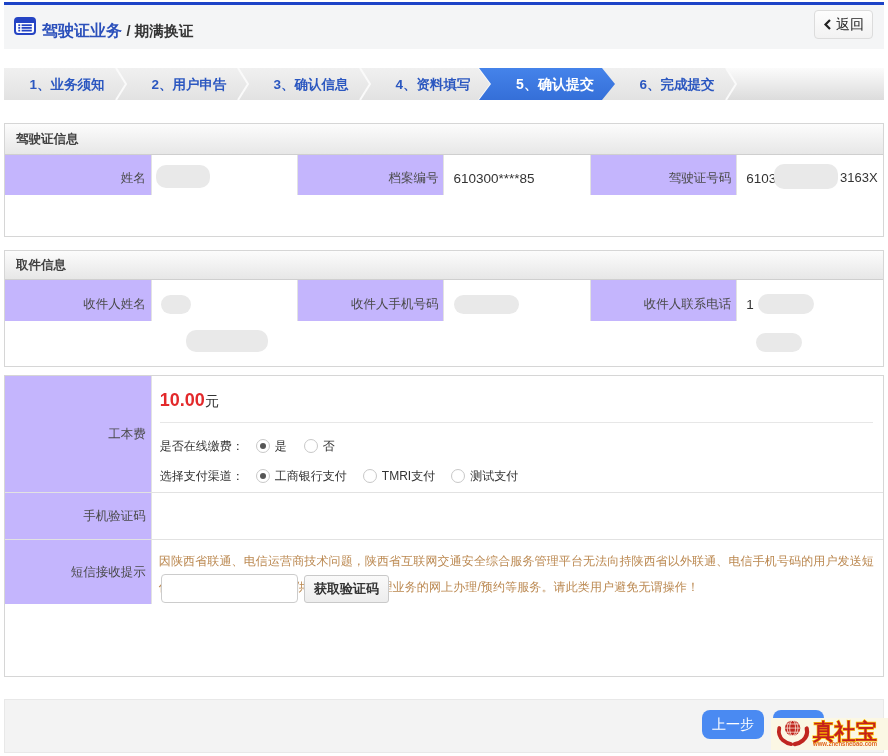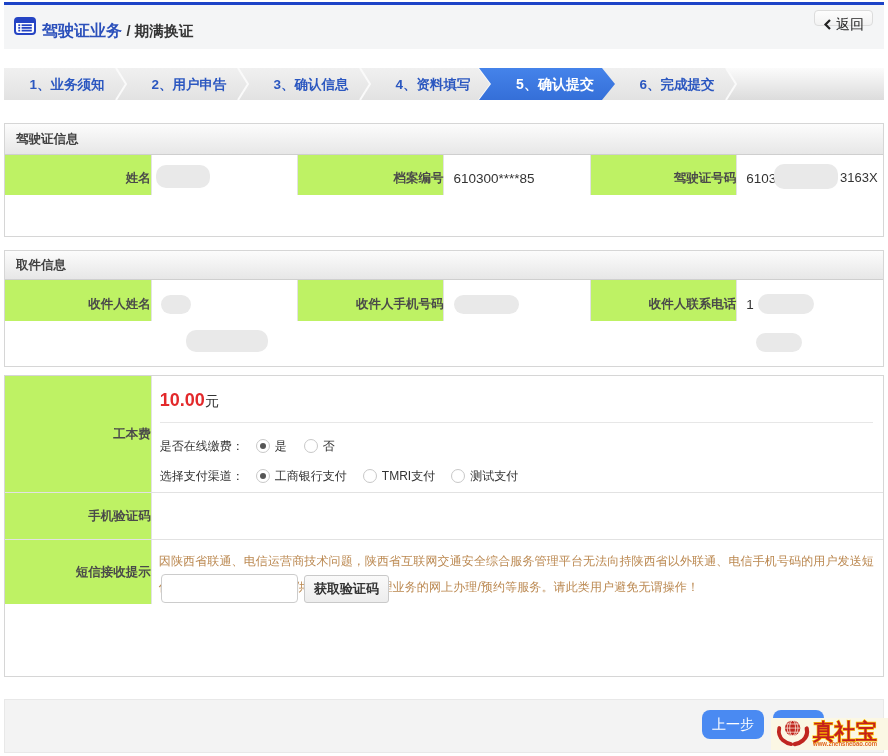--- a/index.html
+++ b/index.html
@@ -1,27 +1,27 @@
 <!DOCTYPE html>
 <html><head><meta charset="utf-8"><style>
 *{margin:0;padding:0;box-sizing:border-box}
 body{width:888px;height:756px;background:#fff;font-family:"Liberation Sans",sans-serif;position:relative;overflow:hidden}
 .abs{position:absolute}
 .topline{left:4px;top:2px;width:880px;height:3px;background:#1c43c7}
 .hdr{left:4px;top:5px;width:880px;height:44px;background:#f4f5f6}
 .hicon{left:14px;top:17px}
 .htitle{left:42px;top:21px;font-size:16px;font-weight:bold;color:#2b50bb}
 .hsub{color:#333;font-weight:bold;font-size:14.7px}
-.back{left:814px;top:10px;width:59px;height:16px;background:linear-gradient(#fdfdfd,#f2f2f2);border:1px solid #dcdcdc;border-radius:4px;font-size:14px;color:#222;text-align:center;line-height:27px}
+.back{left:814px;top:10px;width:59px;height:29px;background:linear-gradient(#fdfdfd,#f2f2f2);border:1px solid #dcdcdc;border-radius:4px;font-size:14px;color:#222;text-align:center;line-height:27px}
 .steps{left:4px;top:68px;width:880px;height:32px}
 .panel{left:4px;width:880px;background:#fff;border:1px solid #d6d6d6}
 .phead{height:29px;background:linear-gradient(#fcfcfc,#e7e7e7);border-bottom:1px solid #cfcfcf;font-size:12.5px;font-weight:bold;color:#404040;line-height:28px;padding-left:11px}
 table{border-collapse:collapse;table-layout:fixed;width:100%}
 td{border:1px solid #e2e2e2;height:40px;font-size:13.5px;color:#333;vertical-align:middle;padding-top:7px}
-td.lb{background:#bef264;text-align:right;font-weight:bold;font-size:12.5px;color:#4a4a4a;}
+td.lb{background:#c4b5fd;text-align:right;font-weight:normal;font-size:12.5px;color:#4a4a4a;padding-right:5px}
 td.vl{background:#fff;padding-left:9px}
 table tr:first-child td{border-top:none}
 table tr:last-child td{border-bottom:none}
 table td:first-child{border-left:none}
 table td:last-child{border-right:none}
 .blur{position:absolute;background:#e9e9e9;border-radius:10px}
 .price{font-size:18px;font-weight:bold;color:#e3292b}
 .yuan{font-size:14px;color:#333;font-weight:normal}
 .radio{display:inline-block;width:14px;height:14px;border:1px solid #c8c8c8;border-radius:50%;background:#fff;vertical-align:-3px;position:relative}
 .radio.on:after{content:"";position:absolute;left:3px;top:3px;width:6px;height:6px;border-radius:50%;background:#555}

